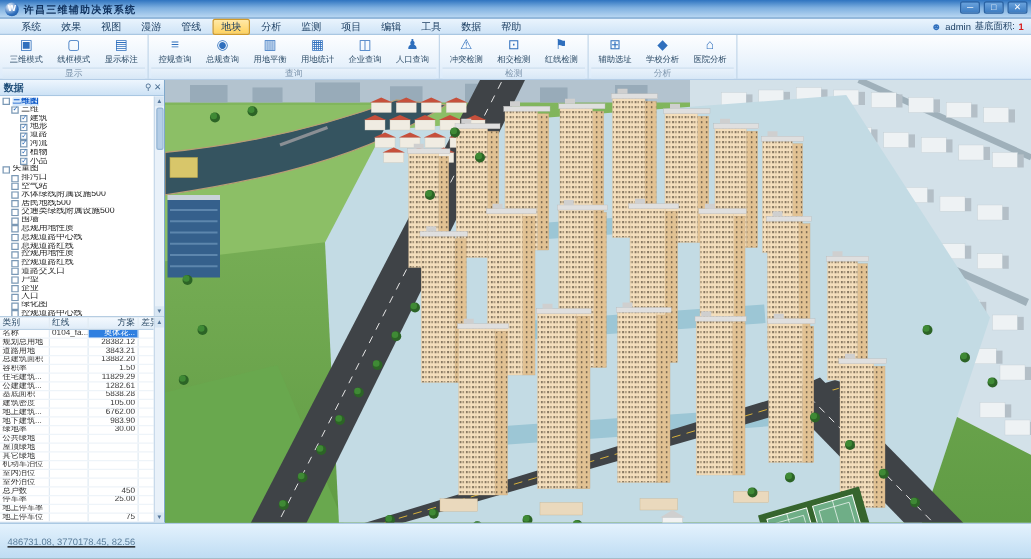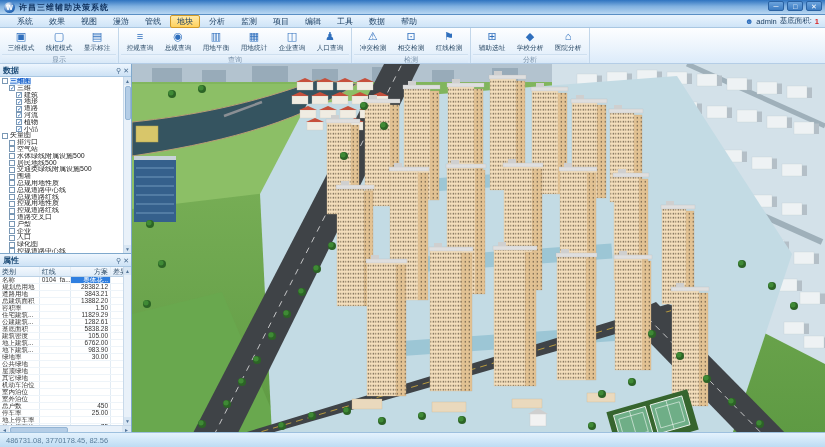--- a/index.html
+++ b/index.html
@@ -63,21 +63,21 @@
   .hscroll { height:9px; background:#e9f1f9; border-top:1px solid #c8d9ea; display:flex; align-items:center; }
   .hs-arrow { width:9px; height:8px; font-size:5px; line-height:8px; text-align:center; color:#53759a; background:#d8e6f3; }
   .hs-thumb { width:58px; height:6px; background:#b4cde6; border:1px solid #93b4d4; border-radius:2px; margin-left:1px; }
   .hs-sp { flex:1; }
 
   
   .viewport { flex:1; position:relative; background:#6da450; overflow:hidden; }
   .viewport svg { display:block; }
 
   
-  .statusbar { height:15px; background:linear-gradient(#e4f2fd,#bedcf3); border-top:1px solid #9dc0de; display:flex; align-items:center; padding:0 6px; }
+  .statusbar { height:29px; background:linear-gradient(#e4f2fd,#bedcf3); border-top:1px solid #9dc0de; display:flex; align-items:center; padding:0 6px;text-decoration:underline; }
   .coords { font-size:7.5px; color:#5a7d9a; }
 </style>
 </head>
 <body>
 
 <div class="window">
 
   <div class="titlebar">
     <div class="logo">W</div>
     <div class="title-text">许昌三维辅助决策系统</div>
@@ -315,27 +315,20 @@
             </div>
           <div class="vscroll">
             <div class="vs-arrow">▲</div>
             <div class="vs-thumb"></div>
             <div class="vs-arrow vs-bottom">▼</div>
           </div>
         </div>
       </div>
 
       <div class="props-panel">
-        <div class="panel-hdr">
-          <span class="panel-title">属性</span>
-          <span class="hdr-icons">
-            <span>⚲</span>
-            <span>✕</span>
-          </span>
-        </div>
         <div class="ptable">
           <div style="margin-right:8px">
             <div class="phead">
                 <div class="c0">类别</div>
                 <div class="c1">红线</div>
                 <div class="c2">方案</div>
                 <div class="c3">差异</div>
               </div>
             <div>
                 <div class="prow">

